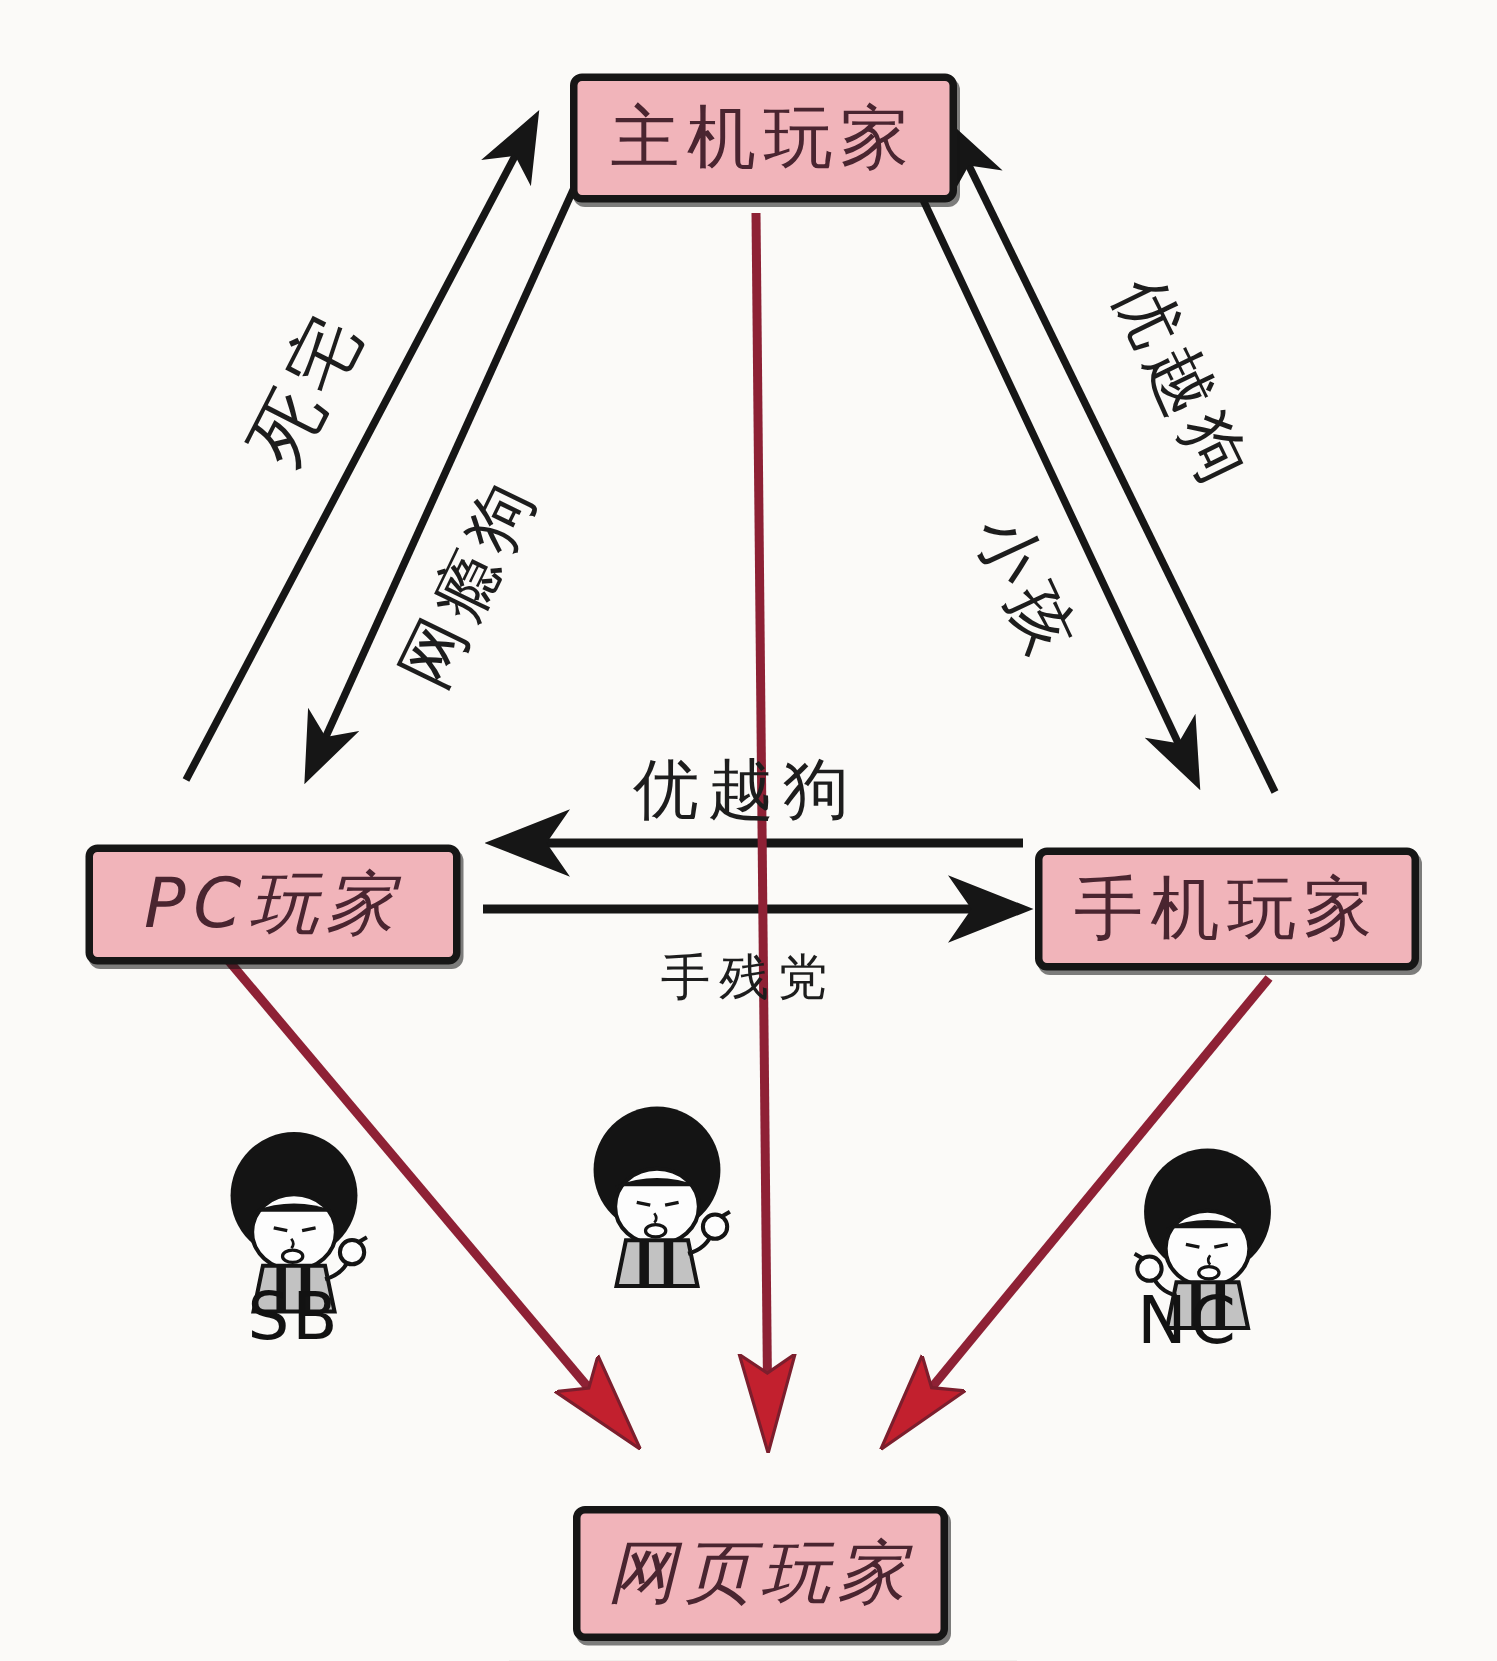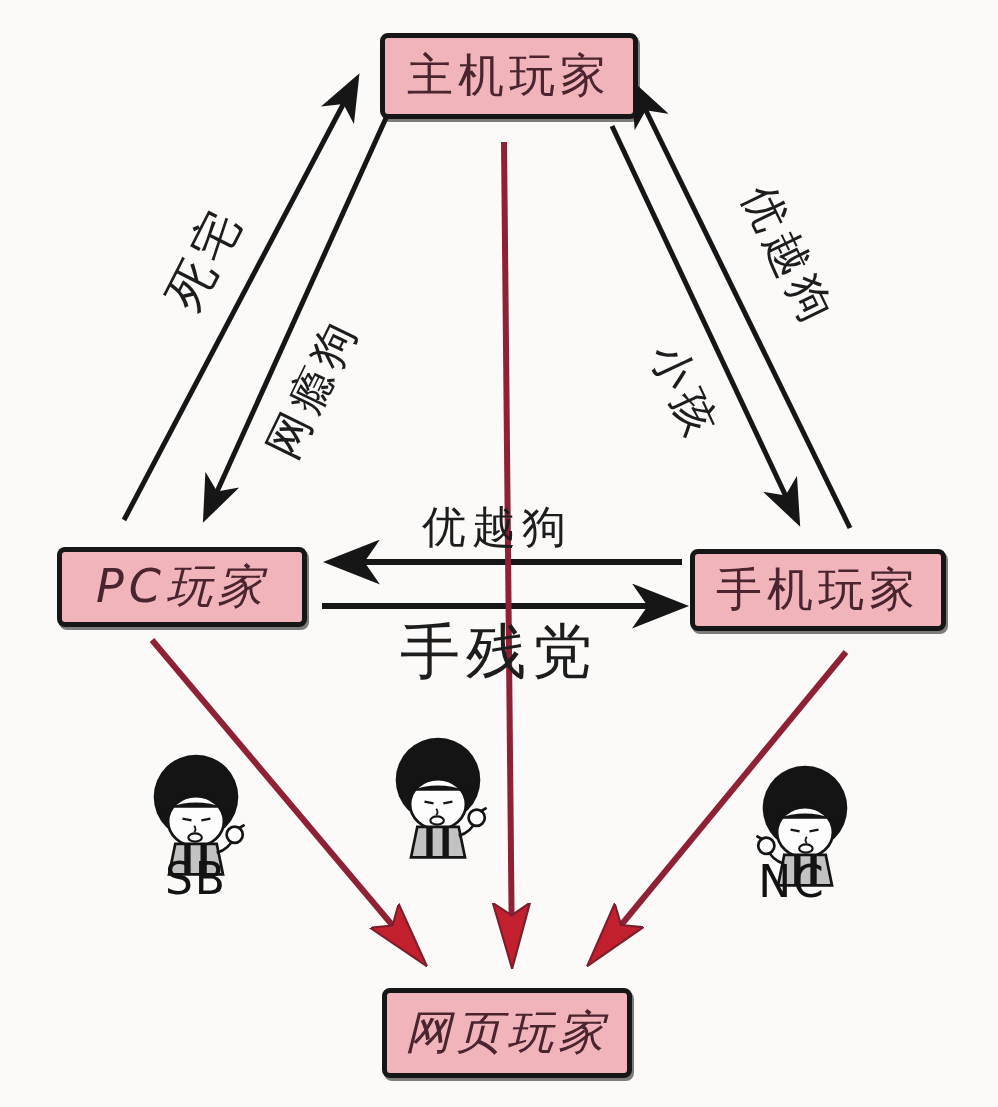--- a/index.html
+++ b/index.html
@@ -8,35 +8,36 @@
     background:#fbfaf8;overflow:hidden;
     font-family:"DejaVu Sans","Liberation Sans",sans-serif;
   }
   .arrow-layer{position:absolute;left:0;top:0;width:998px;height:1107px;}
   .node{
     position:absolute;display:flex;align-items:center;justify-content:center;
     background:#f1b4ba;border:5px solid #161616;border-radius:8px;
     color:#4a2530;font-size:46px;font-weight:400;letter-spacing:5px;
     box-shadow:2px 3px 0 rgba(20,20,20,.55);
     white-space:nowrap;
+    margin-top:16px;
   }
   .node-console{left:380px;top:33px;width:248px;height:76px;}
   .node-pc{left:57px;top:547px;width:240px;height:70px;font-style:italic;text-align:center;}
   .node-mobile{left:690px;top:549px;width:246px;height:72px;}
   .node-web{left:382px;top:988px;width:240px;height:80px;font-style:italic;}
   .edge-label{
     position:absolute;color:#1d1d1d;font-size:44px;font-weight:300;
     letter-spacing:6px;white-space:nowrap;transform-origin:center center;
   }
   .lbl-sizhai{left:205px;top:258px;transform:translate(-50%,-50%) rotate(-63deg);font-size:48px;}
   .lbl-wangyingou{left:313px;top:388px;transform:translate(-50%,-50%) rotate(-64deg);}
   .lbl-youyuegou-diag{left:788px;top:256px;transform:translate(-50%,-50%) rotate(64deg);}
   .lbl-xiaohai{left:684px;top:392px;transform:translate(-50%,-50%) rotate(65deg);}
   .lbl-youyuegou-mid{left:497px;top:527px;transform:translate(-50%,-50%);font-size:44px;}
-  .lbl-shoucandang{left:499px;top:652px;transform:translate(-50%,-50%);font-size:60px;}
+  .lbl-shoucandang{left:499px;top:652px;transform:translate(-50%,-50%);font-size:33px;}
   .meme-label{
     position:absolute;color:#121212;font-size:44px;font-weight:500;
     transform:translate(-50%,-50%);letter-spacing:2px;white-space:nowrap;
   }
   .lbl-sb{left:196px;top:878px;}
   .lbl-laji{left:442px;top:861px;font-weight:600;}
   .lbl-nc{left:792px;top:881px;}
   .meme{position:absolute;width:126px;height:126px;}
   .meme-left{left:133px;top:752px;}
   .meme-mid{left:375px;top:735px;}

